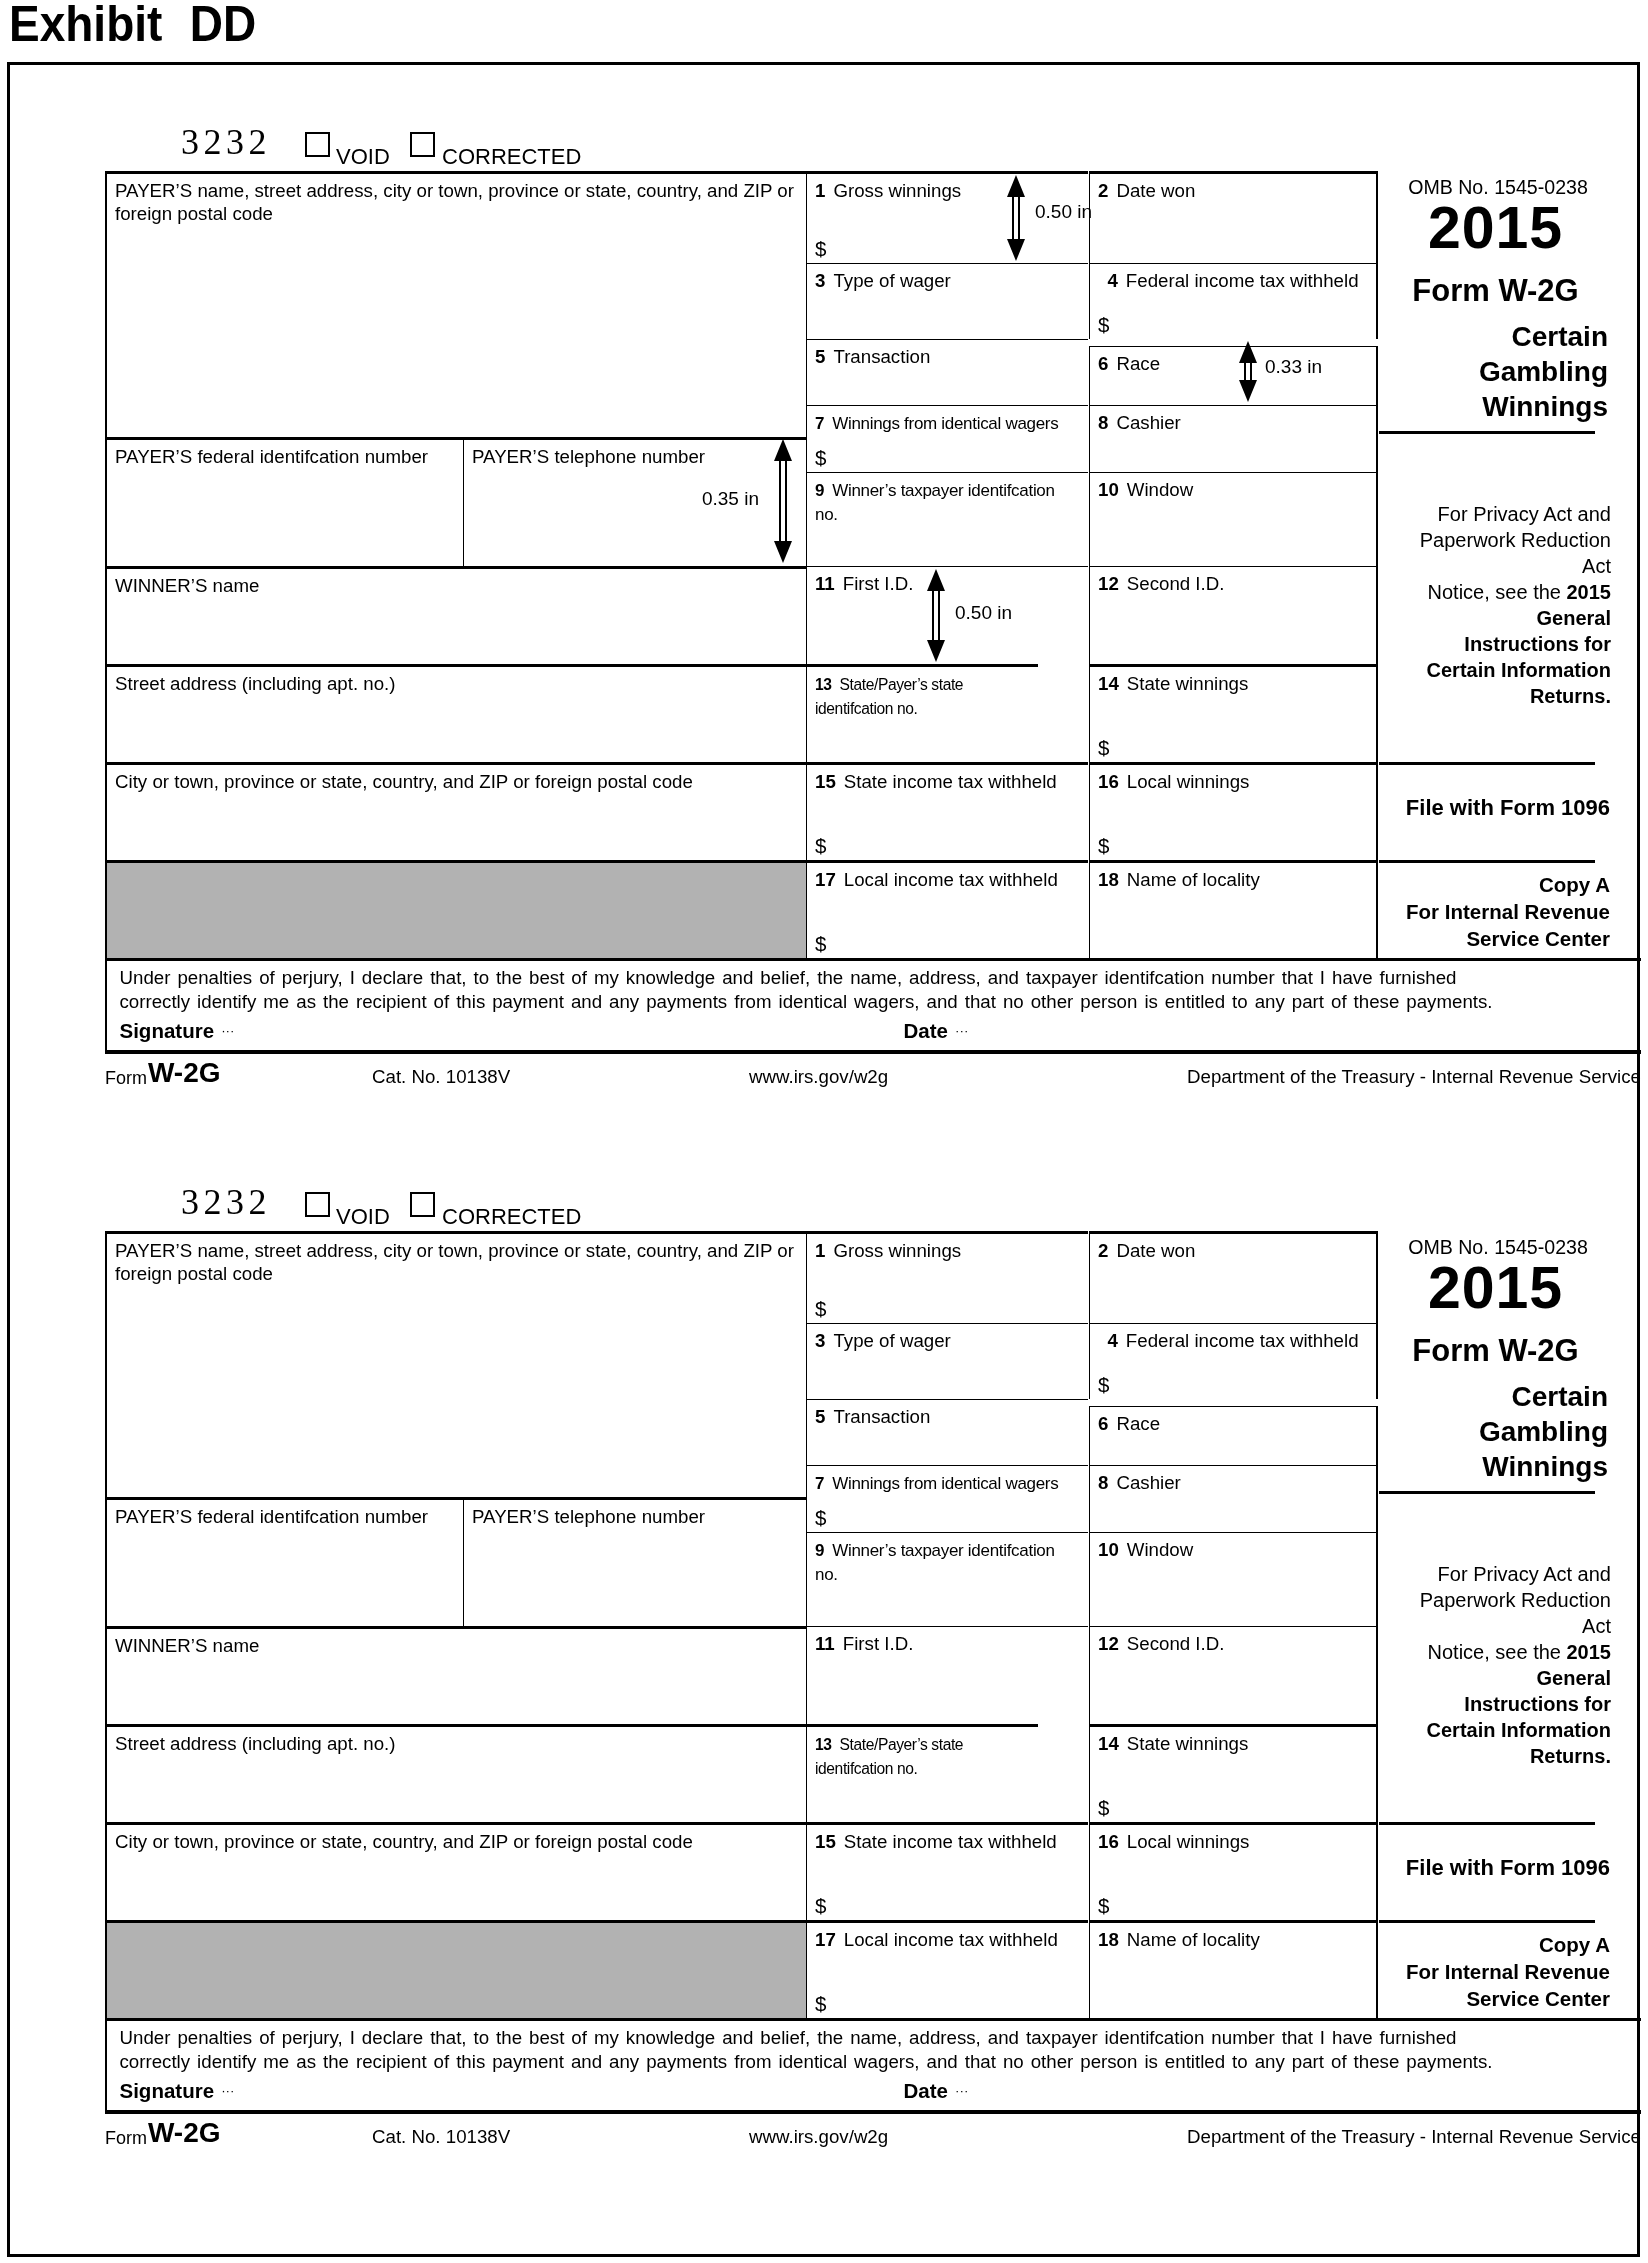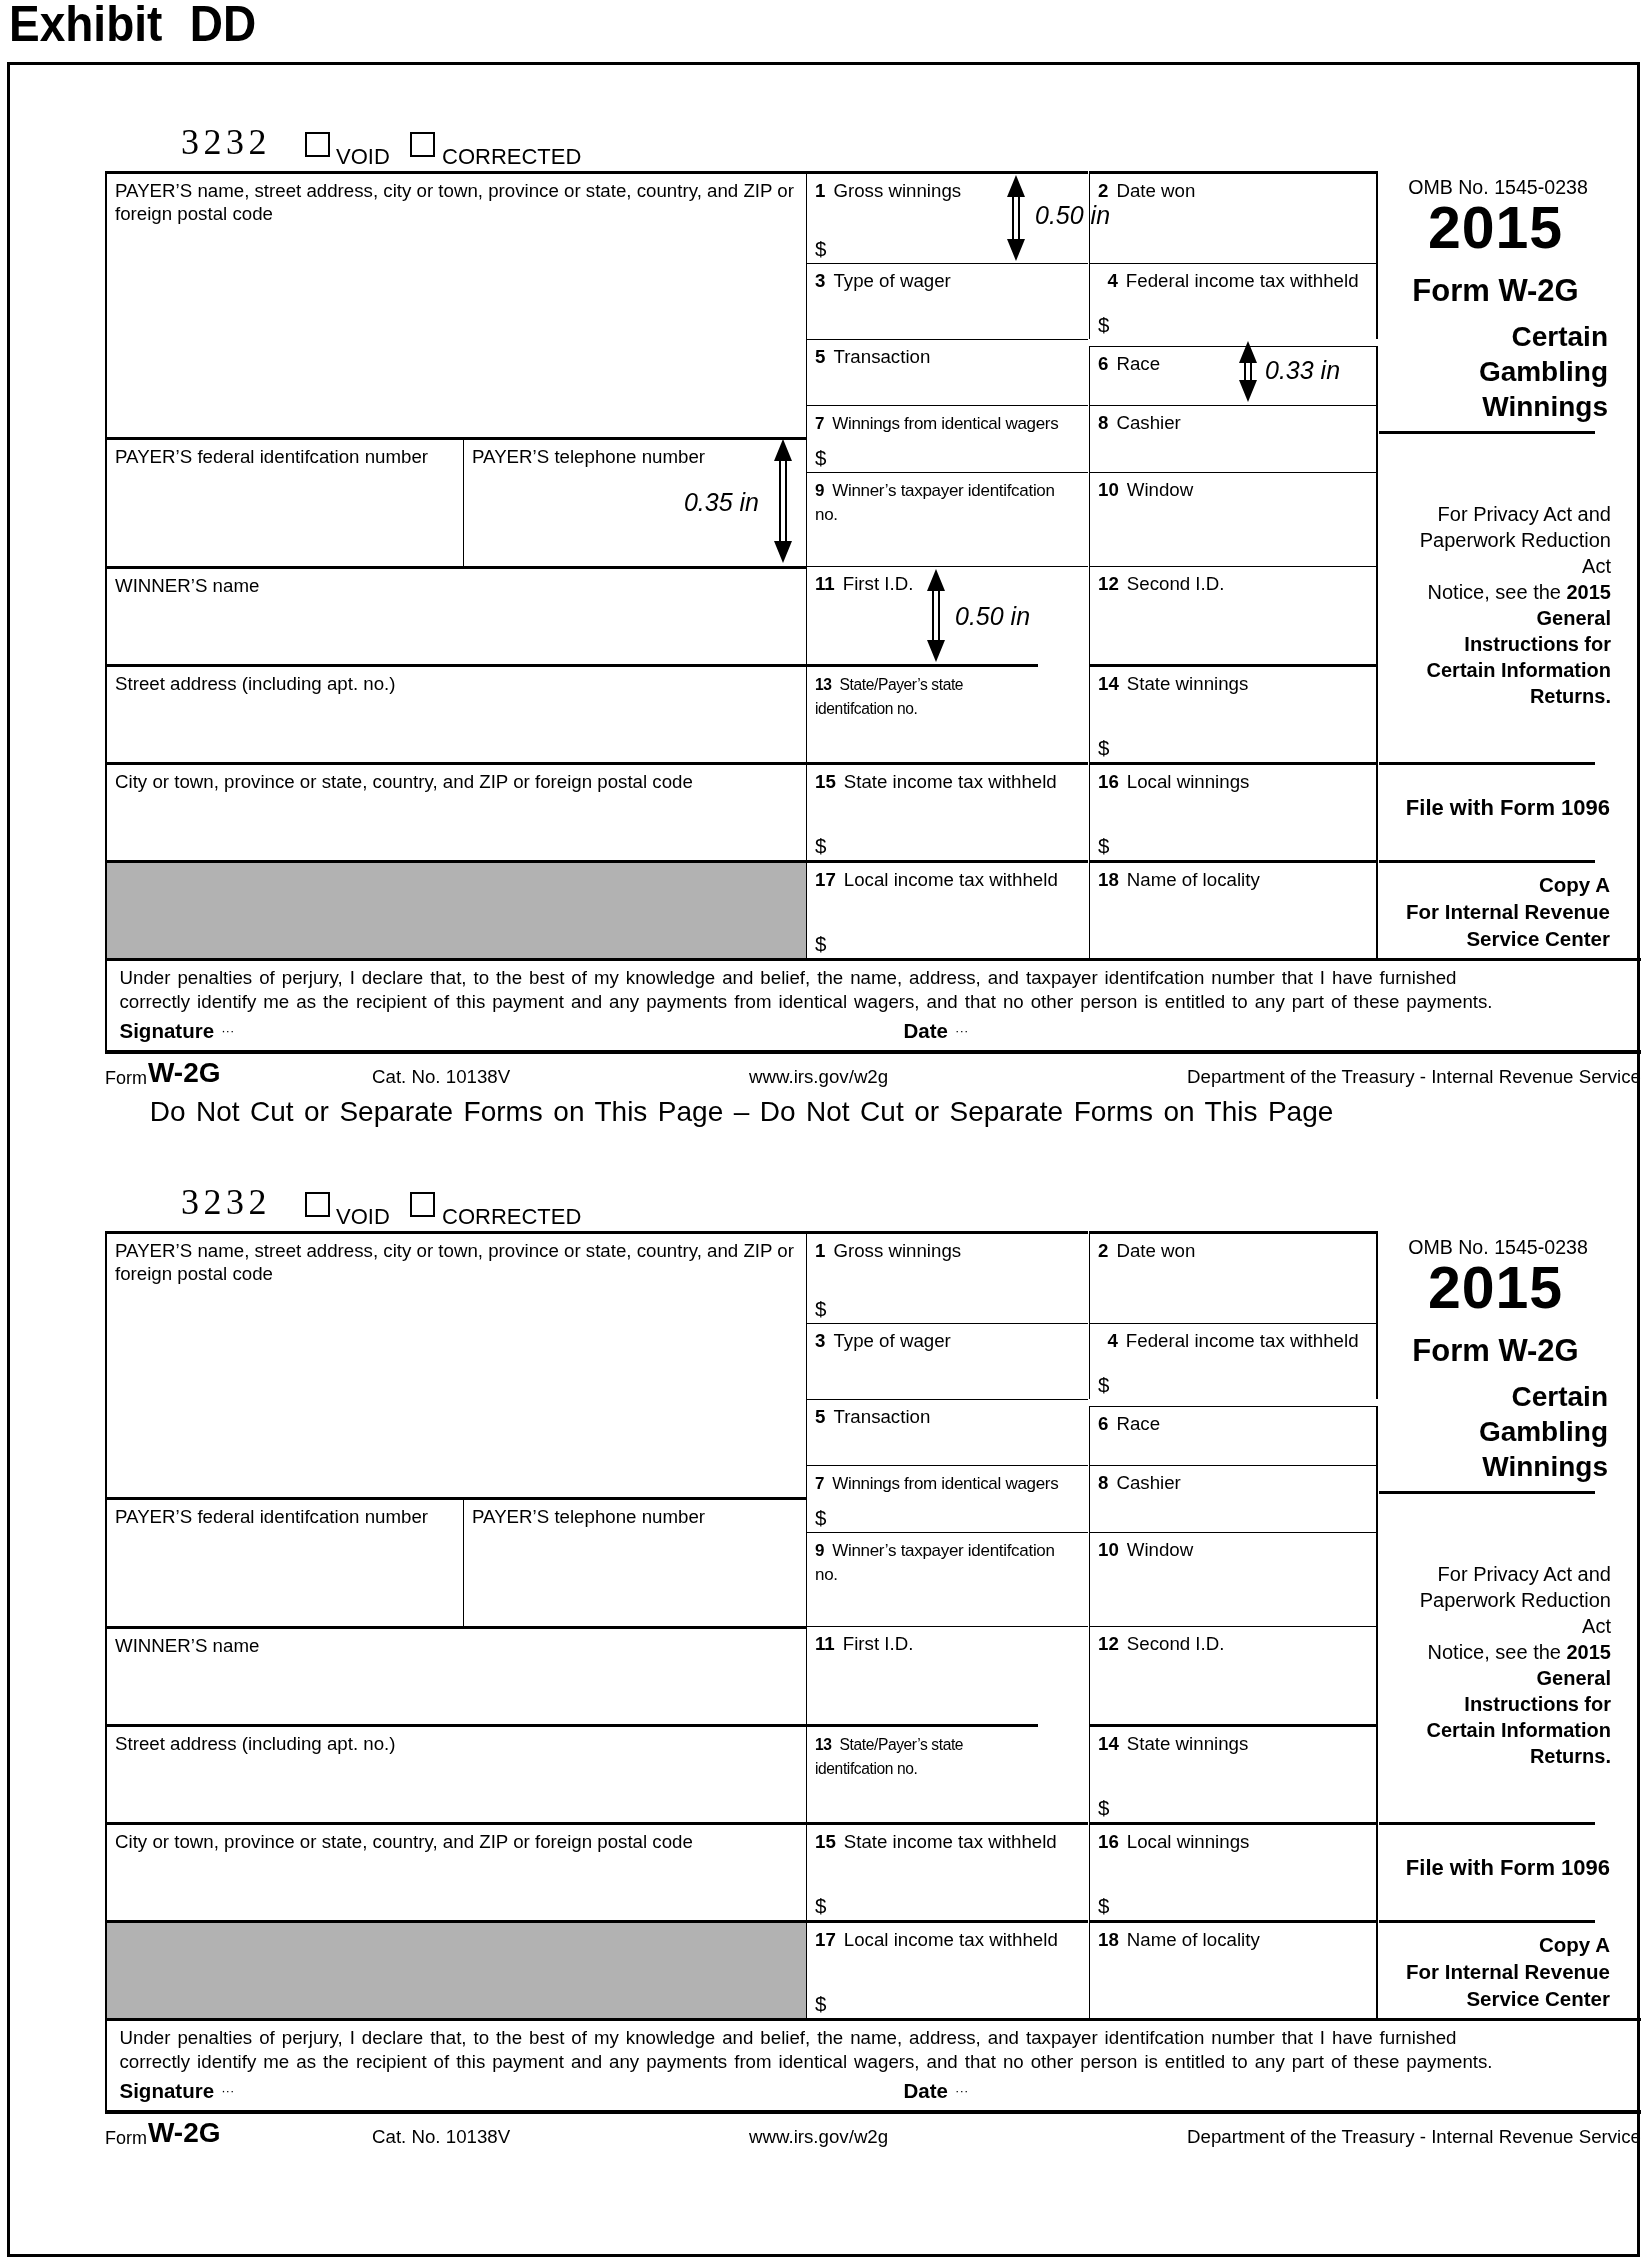--- a/index.html
+++ b/index.html
@@ -90,21 +90,21 @@
   .furl{left:749px;top:968px;font-size:18.7px;}
   .fdept{left:996px;top:968px;width:645px;text-align:right;font-size:18.7px;}
 
   .separator{left:105px;top:998px;width:1273px;text-align:center;font-size:28px;word-spacing:2.7px;}
 
   
   .anno{position:absolute;display:flex;flex-direction:column;align-items:center;width:21.4px;}
   .anno .head-up{width:0;height:0;border-left:9.8px solid transparent;border-right:9.8px solid transparent;border-bottom:22px solid #000;}
   .anno .head-dn{width:0;height:0;border-left:9.8px solid transparent;border-right:9.8px solid transparent;border-top:22px solid #000;}
   .anno .shaft{flex:1;width:8px;box-sizing:border-box;border-left:2.2px solid #000;border-right:2.2px solid #000;}
-  .anno-label{position:absolute;font-size:25px;white-space:nowrap;font-style:italic;}
+  .anno-label{position:absolute;font-size:19px;white-space:nowrap;}
   .a-box1{left:1005px;top:77px;height:86px;}   .al-box1{left:1035px;top:103px;}
   .a-box6{left:1237px;top:243px;height:61px;}  .al-box6{left:1265px;top:258px;}
   .a-phone{left:772px;top:341px;height:124px;} .al-phone{left:570px;top:390px;width:189px;text-align:right;}
   .a-box11{left:925px;top:471px;height:93px;}.al-box11{left:955px;top:504px;}
 </style>
 </head>
 <body>
 
 <div class="exhibit-title">Exhibit DD</div>
 <div class="page-border"></div>
@@ -238,21 +238,20 @@
       <span class="datelab"><span>Date</span><span class="dots">···</span></span>
     </div>
   </div>
 
   <div class="abs fw">Form</div>
   <div class="abs fcode">W-2G</div>
   <div class="abs fcat">Cat. No. 10138V</div>
   <div class="abs furl">www.irs.gov/w2g</div>
   <div class="abs fdept">Department of the Treasury - Internal Revenue Service</div>
 
-  <div class="abs separator">Do Not Cut or Separate Forms on This Page  –  Do Not Cut or Separate Forms on This Page</div>
 
   <div class="anno a-box1">
     <div class="head-up"></div>
       <div class="shaft"></div>
       <div class="head-dn"></div>
   </div>
   <div class="abs anno-label al-box1">0.50 in</div>
 
   <div class="anno a-box6">
     <div class="head-up"></div>

